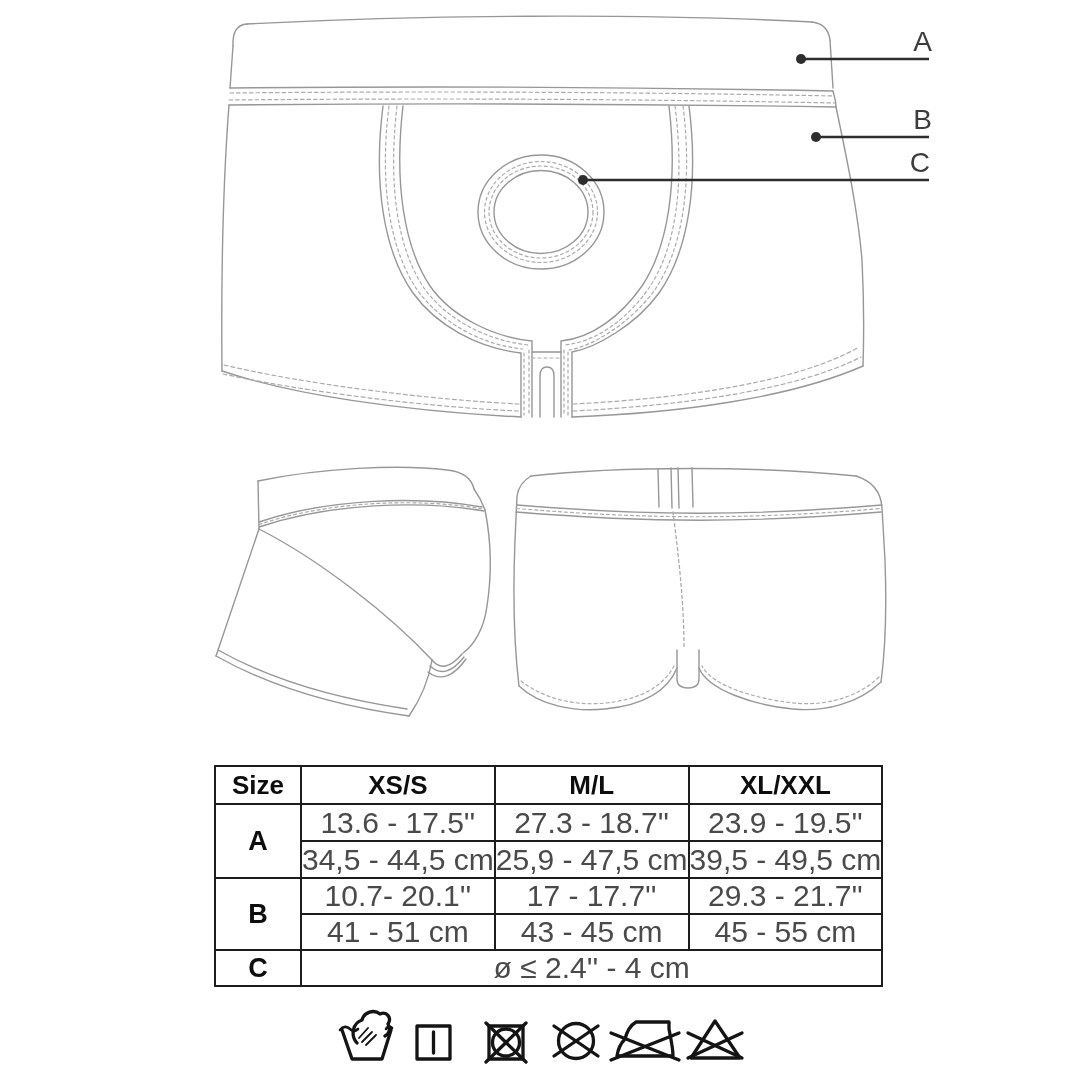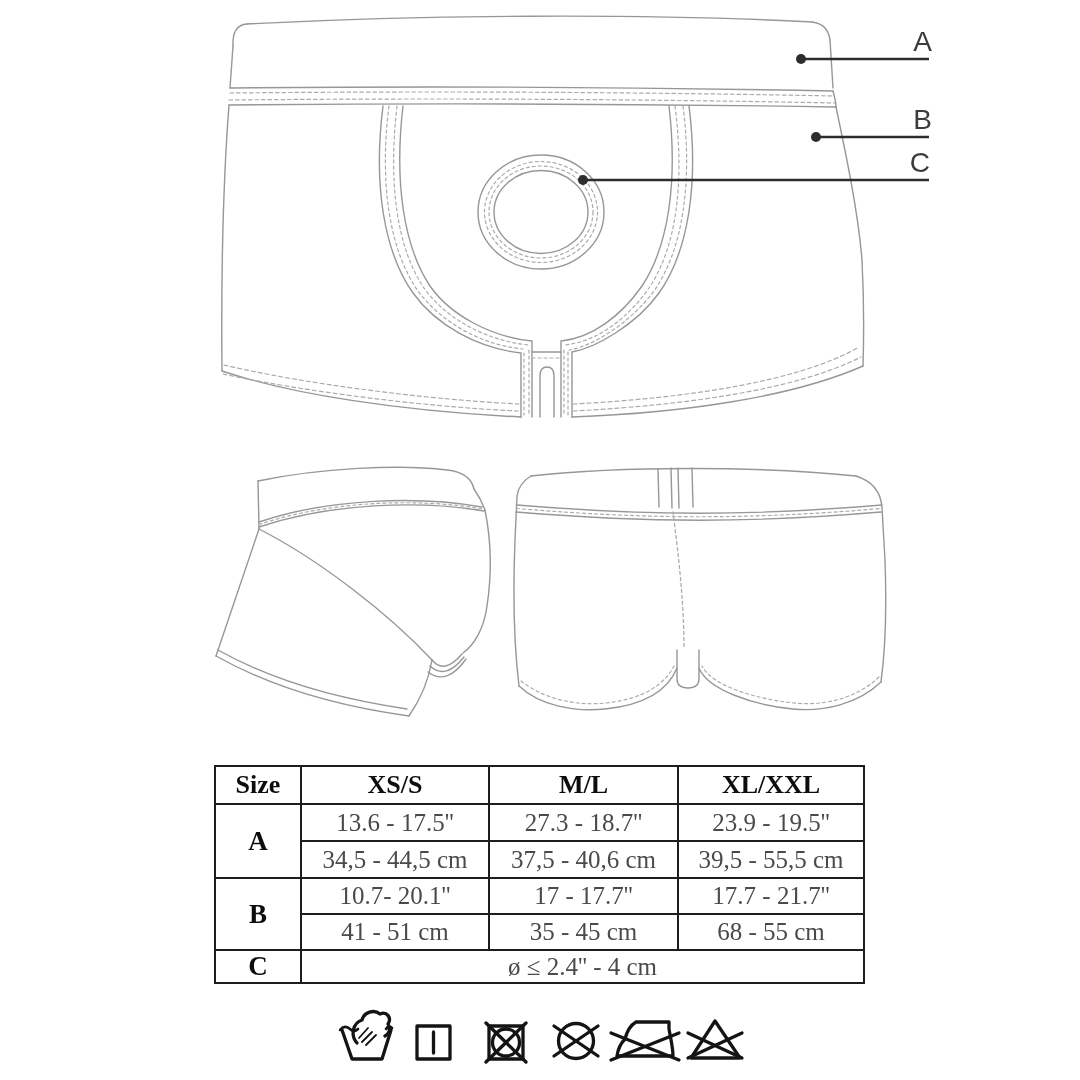--- a/index.html
+++ b/index.html
@@ -3,24 +3,24 @@
 <meta charset="utf-8">
 <style>
   html,body{margin:0;padding:0;background:#fff;}
   #canvas{position:relative;width:1080px;height:1080px;background:#ffffff;overflow:hidden;
           font-family:"Liberation Sans", sans-serif;}
   #drawing{position:absolute;left:0;top:0;}
   .dlabel{position:absolute;width:44px;text-align:right;font-size:28px;line-height:1;
           color:#3c3c3c;font-weight:400;letter-spacing:1px;}
   .size-table{position:absolute;left:214px;top:765px;border-collapse:collapse;table-layout:fixed;}
   .size-table td,.size-table th{border:2px solid #1d1d1d;text-align:center;vertical-align:middle;
-          padding:0;overflow:hidden;white-space:nowrap;font-family:Liberation Serif, serif;}
+          padding:0;overflow:hidden;white-space:nowrap;}
   .size-table th{font-size:26px;font-weight:bold;color:#0d0d0d;}
   .size-table td.rowlabel{font-size:27px;font-weight:bold;color:#0d0d0d;}
-  .size-table td.val{font-size:25px;color:#4a4a4a;}
+  .size-table td.val{font-size:30px;color:#4a4a4a;}
   .size-table tr.sub td{border-top:1.5px solid #3f3f3f;margin-left:12px;}
   .c1{width:86px;} .c2{width:188px;} .c3{width:189px;} .c4{width:186px;}
 </style>
 </head>
 <body>
 
 <div id="canvas">
 
   <svg id="drawing" width="1080" height="1080" viewBox="0 0 1080 1080">
 
@@ -183,33 +183,33 @@
       <th>XL/XXL</th>
     </tr>
     <tr style="height:37px">
       <td class="rowlabel" rowspan="2">A</td>
       <td class="val">13.6 - 17.5''</td>
       <td class="val">27.3 - 18.7''</td>
       <td class="val">23.9 - 19.5''</td>
     </tr>
     <tr class="sub" style="height:37px">
       <td class="val">34,5 - 44,5 cm</td>
-      <td class="val">37,5 - 40,6 cm</td>
-      <td class="val">39,5 - 55,5 cm</td>
+      <td class="val">25,9 - 47,5 cm</td>
+      <td class="val">39,5 - 49,5 cm</td>
     </tr>
     <tr style="height:36px">
       <td class="rowlabel" rowspan="2">B</td>
       <td class="val">10.7- 20.1''</td>
       <td class="val">17 - 17.7''</td>
-      <td class="val">17.7 - 21.7''</td>
+      <td class="val">29.3 - 21.7''</td>
     </tr>
     <tr class="sub" style="height:36px">
       <td class="val">41 - 51 cm</td>
-      <td class="val">35 - 45 cm</td>
-      <td class="val">68 - 55 cm</td>
+      <td class="val">43 - 45 cm</td>
+      <td class="val">45 - 55 cm</td>
     </tr>
     <tr style="height:31px">
       <td class="rowlabel">C</td>
       <td class="val" colspan="3">ø ≤ 2.4'' - 4 cm</td>
     </tr>
   </tbody>
     </table>
 
 </div>
 

